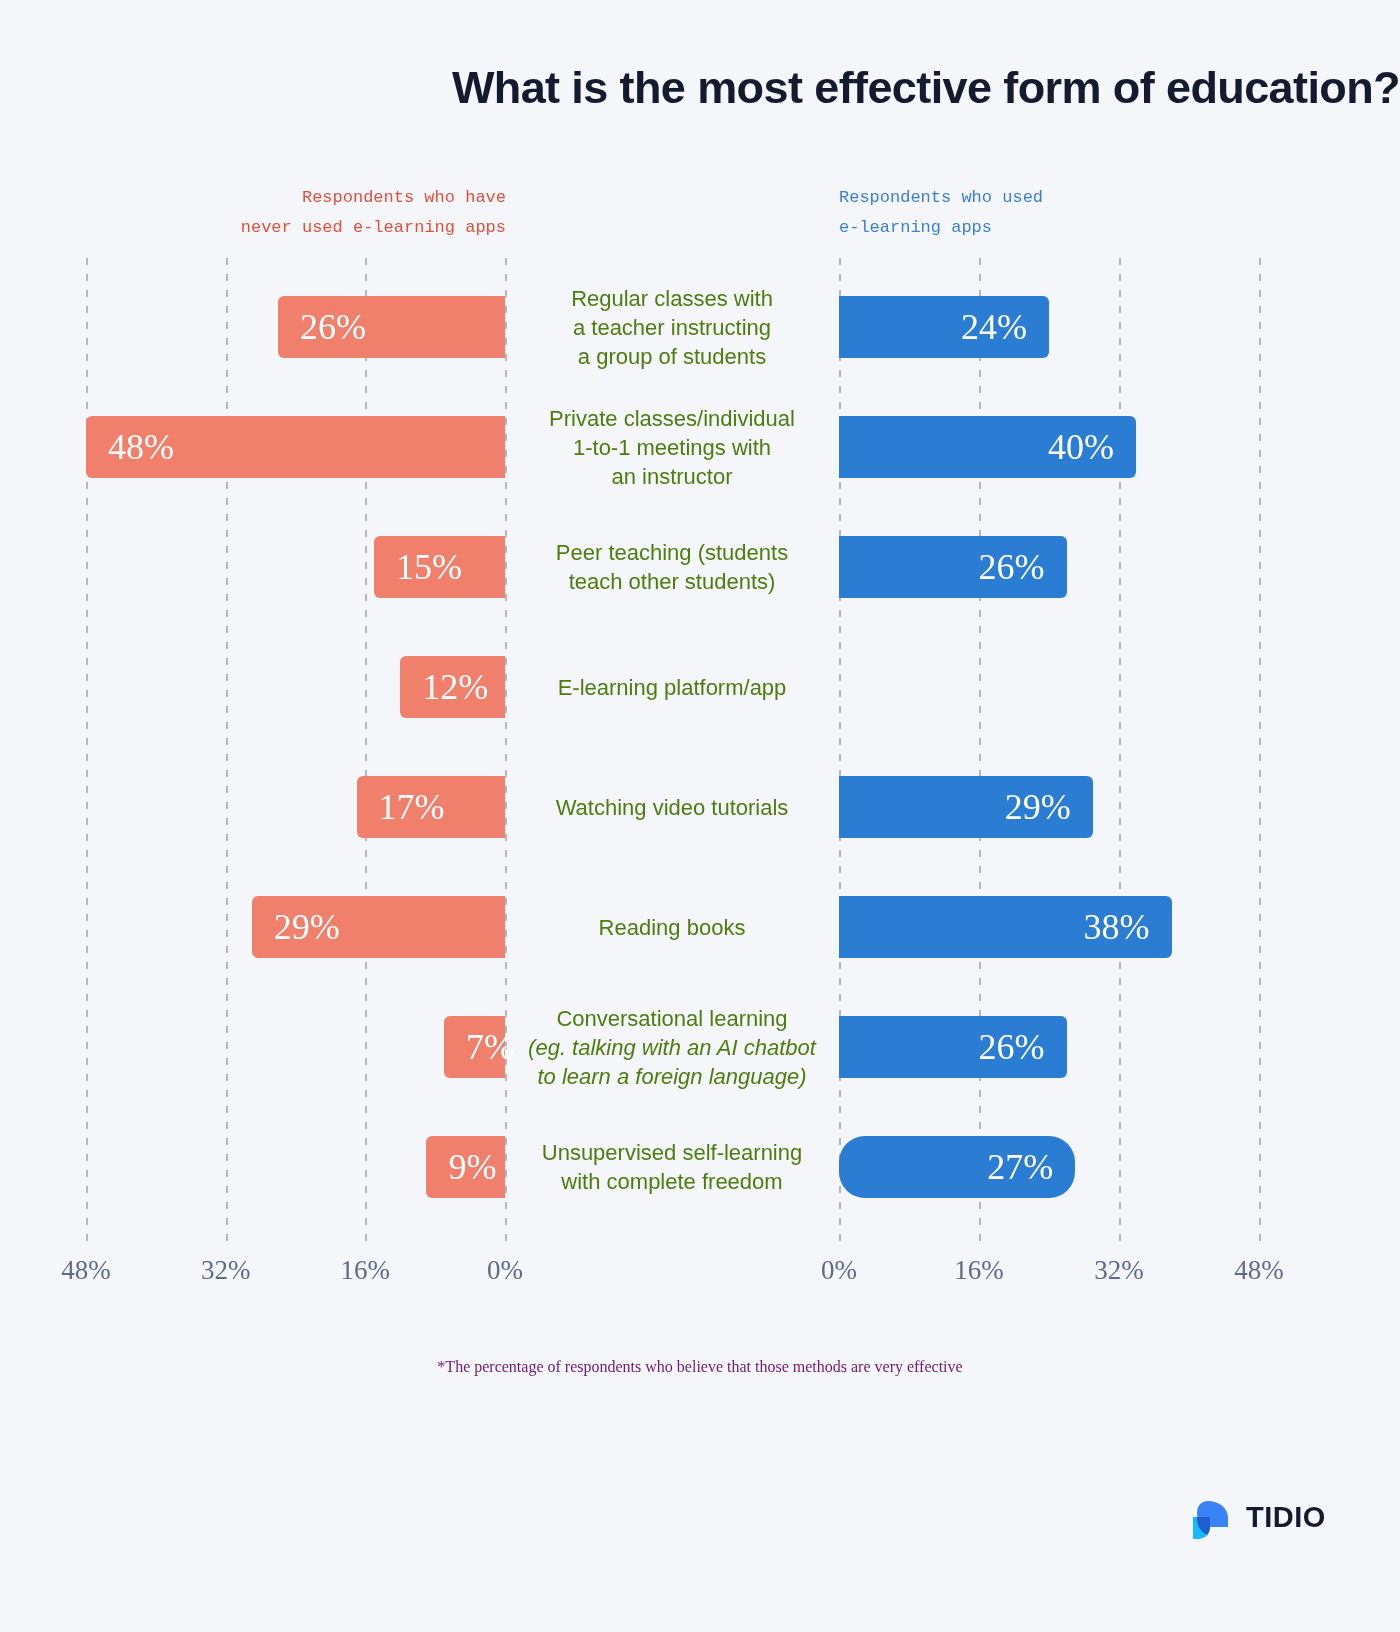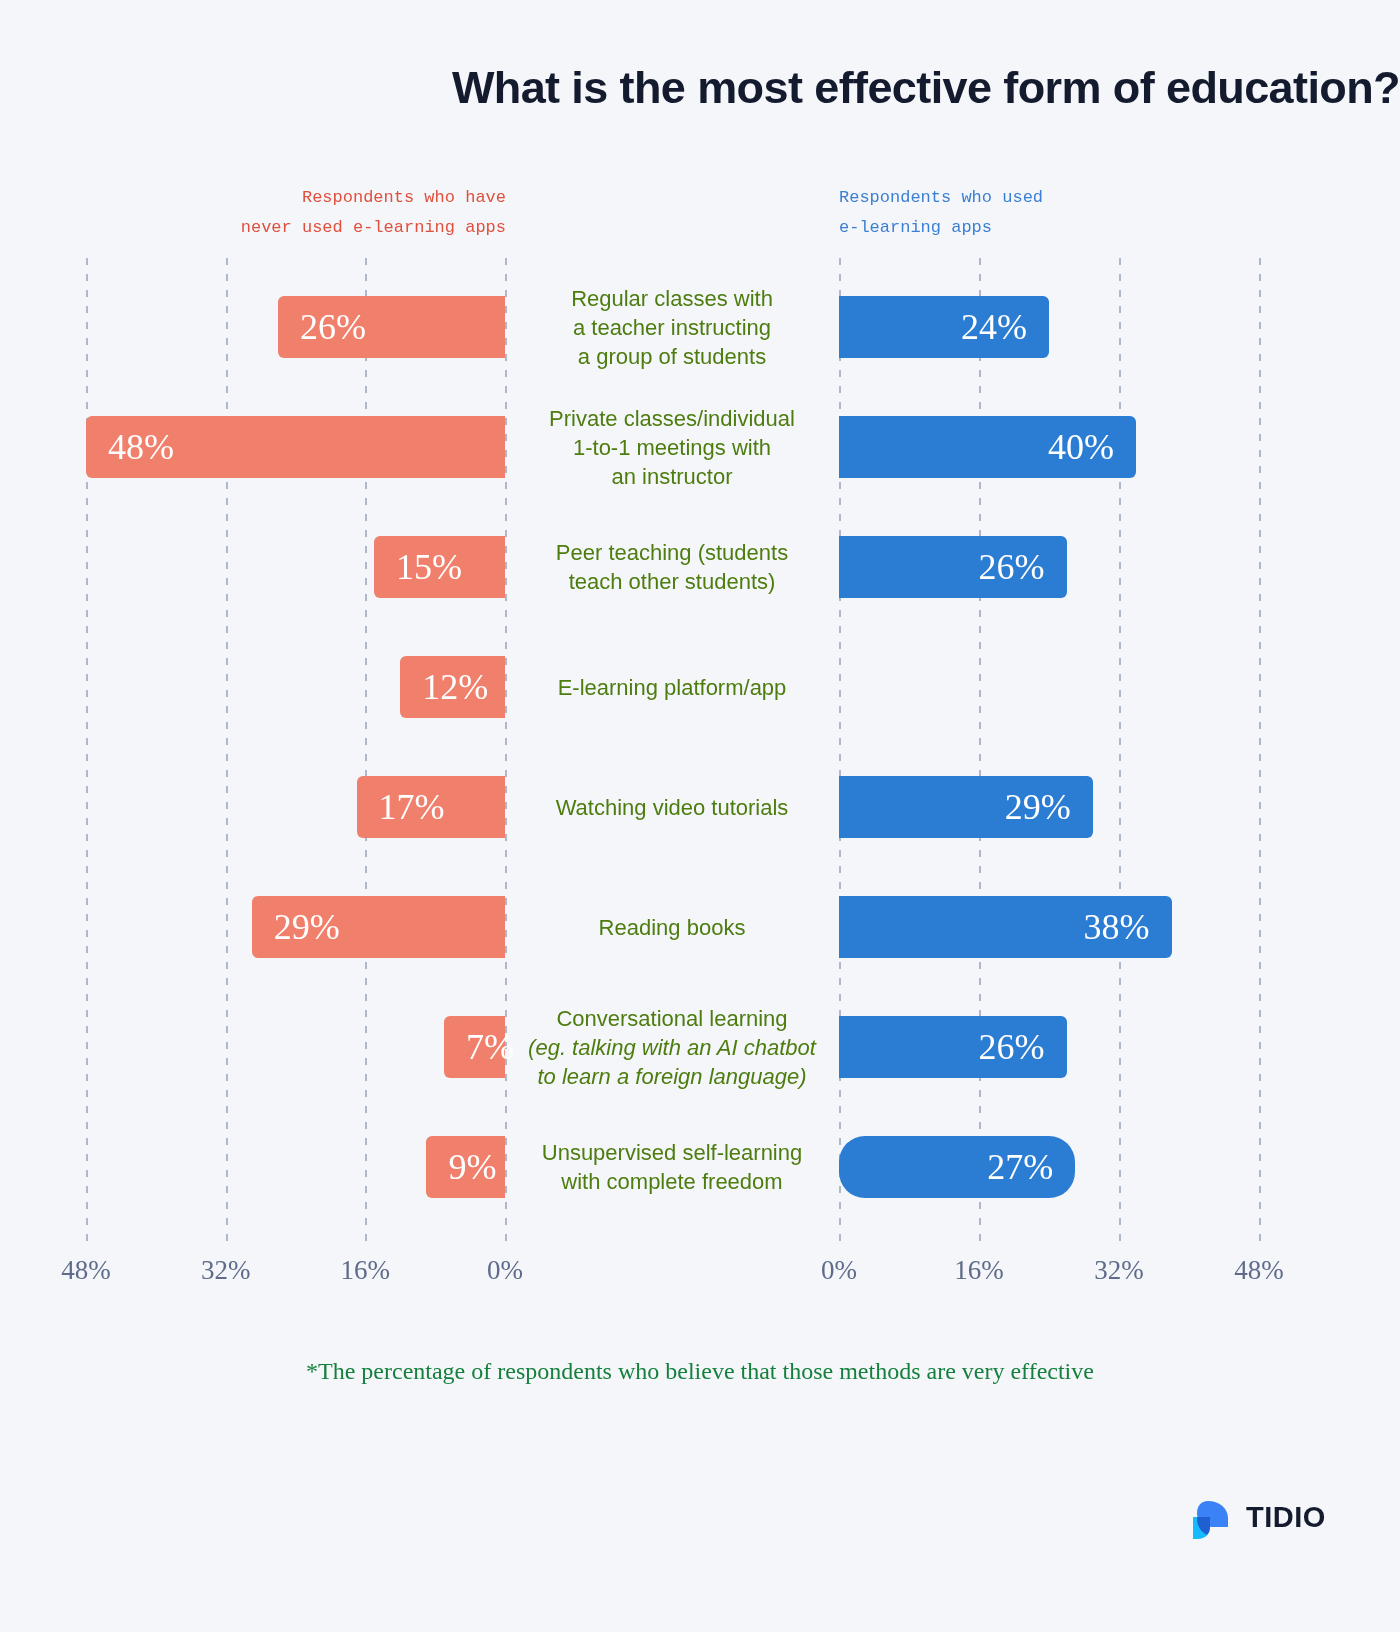--- a/index.html
+++ b/index.html
@@ -128,22 +128,22 @@
   }
 
   
   #footnote {
     position: absolute;
     top: 1358px;
     left: 0;
     width: 1400px;
     text-align: center;
     font-family: "Liberation Serif", serif;
-    font-size: 24px;
-    color: #15803d;
+    font-size: 16px;
+    color: #701a75;
   }
 
   
   #logo {
     position: absolute;
     top: 1493px;
     left: 1188px;
     width: 172px;
     height: 54px;
   }

